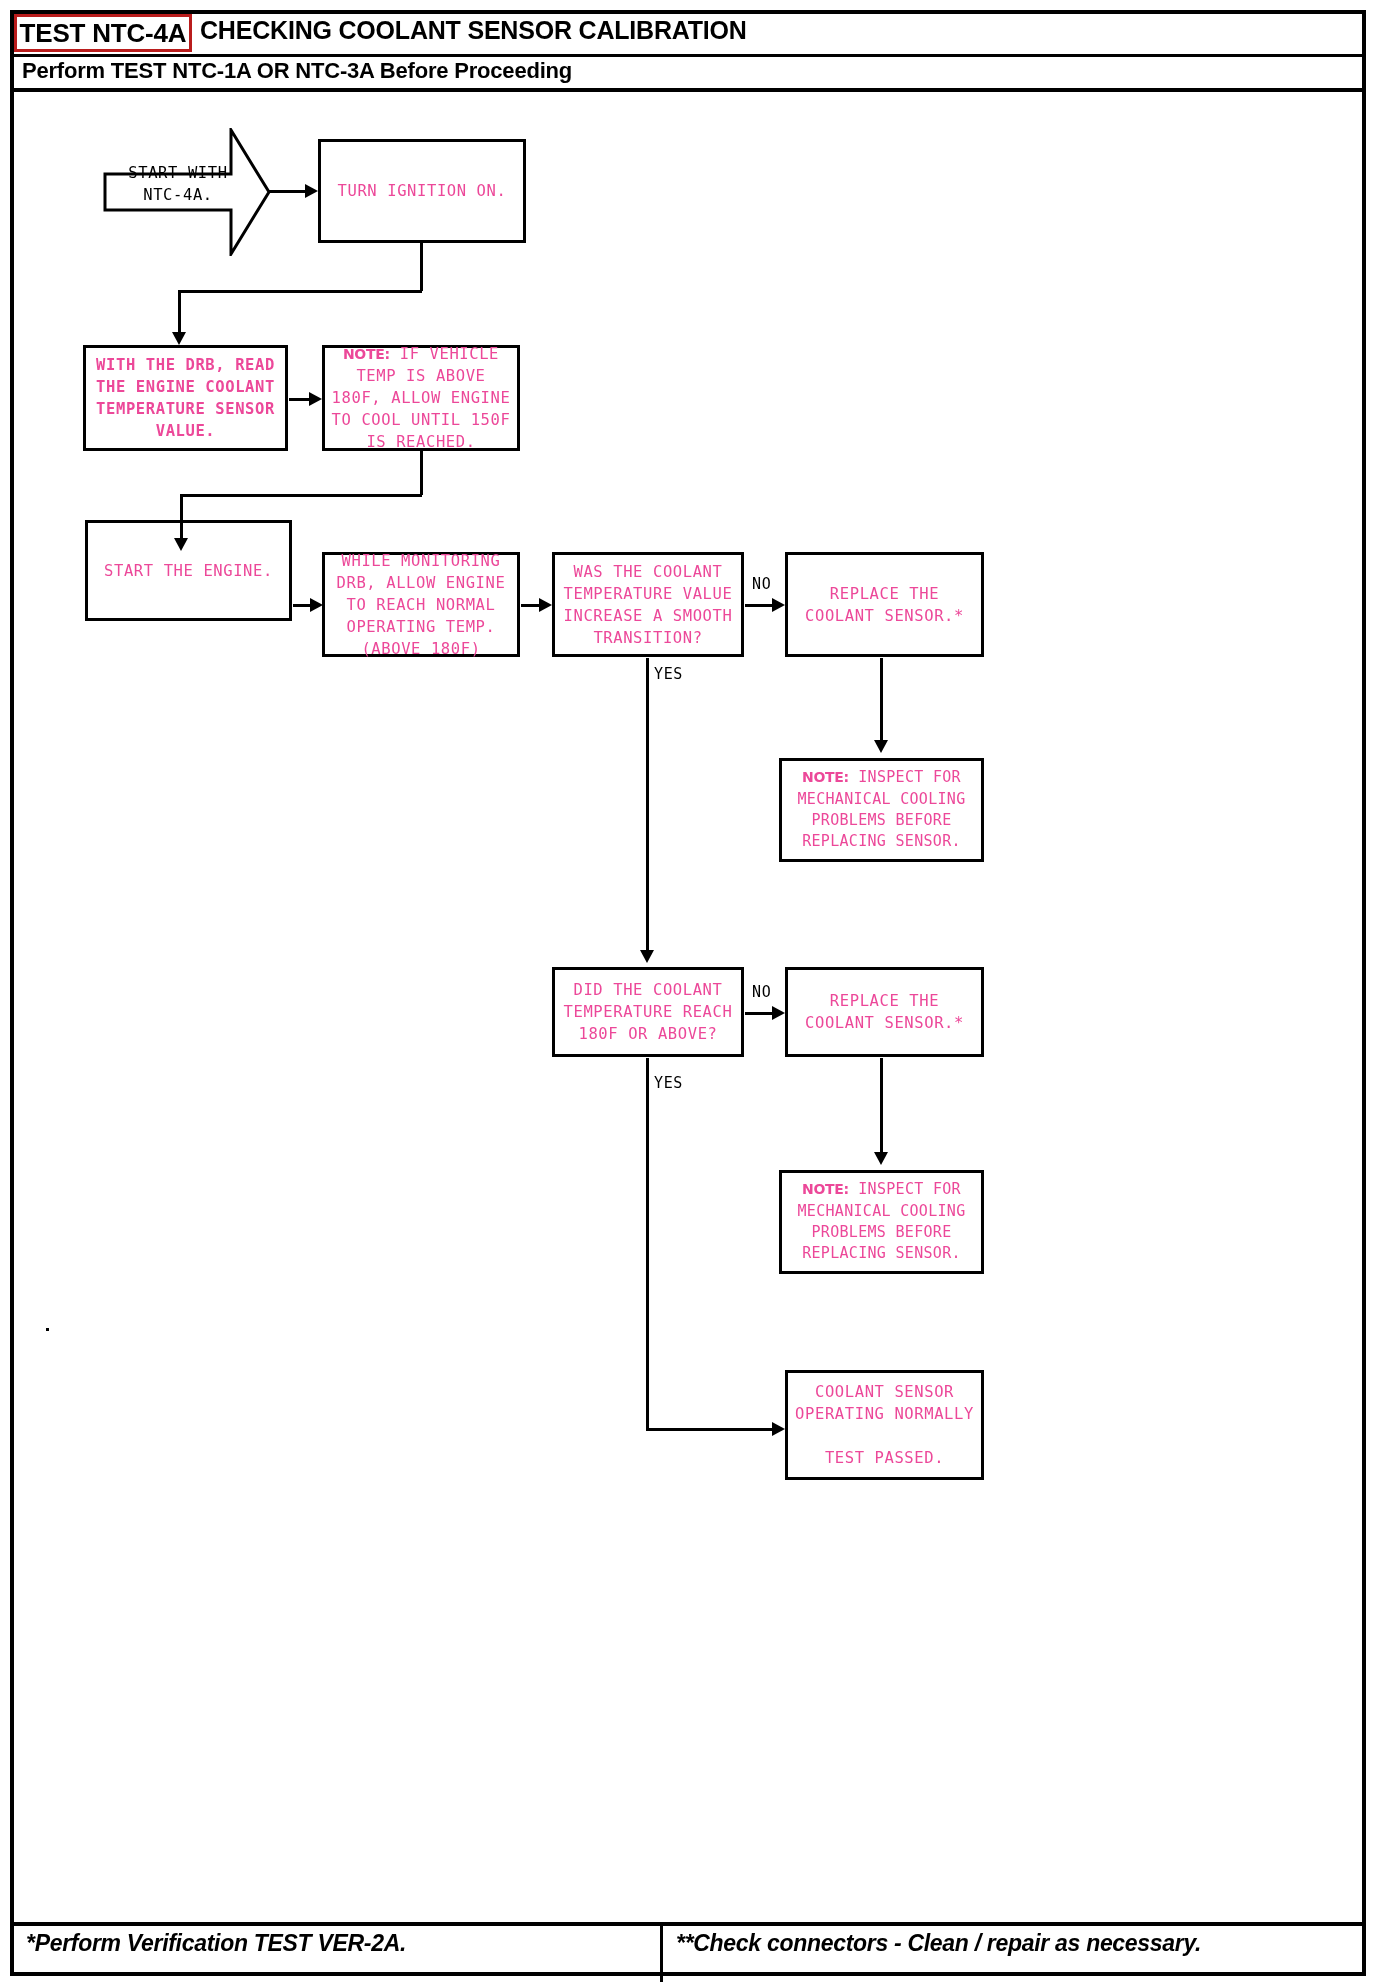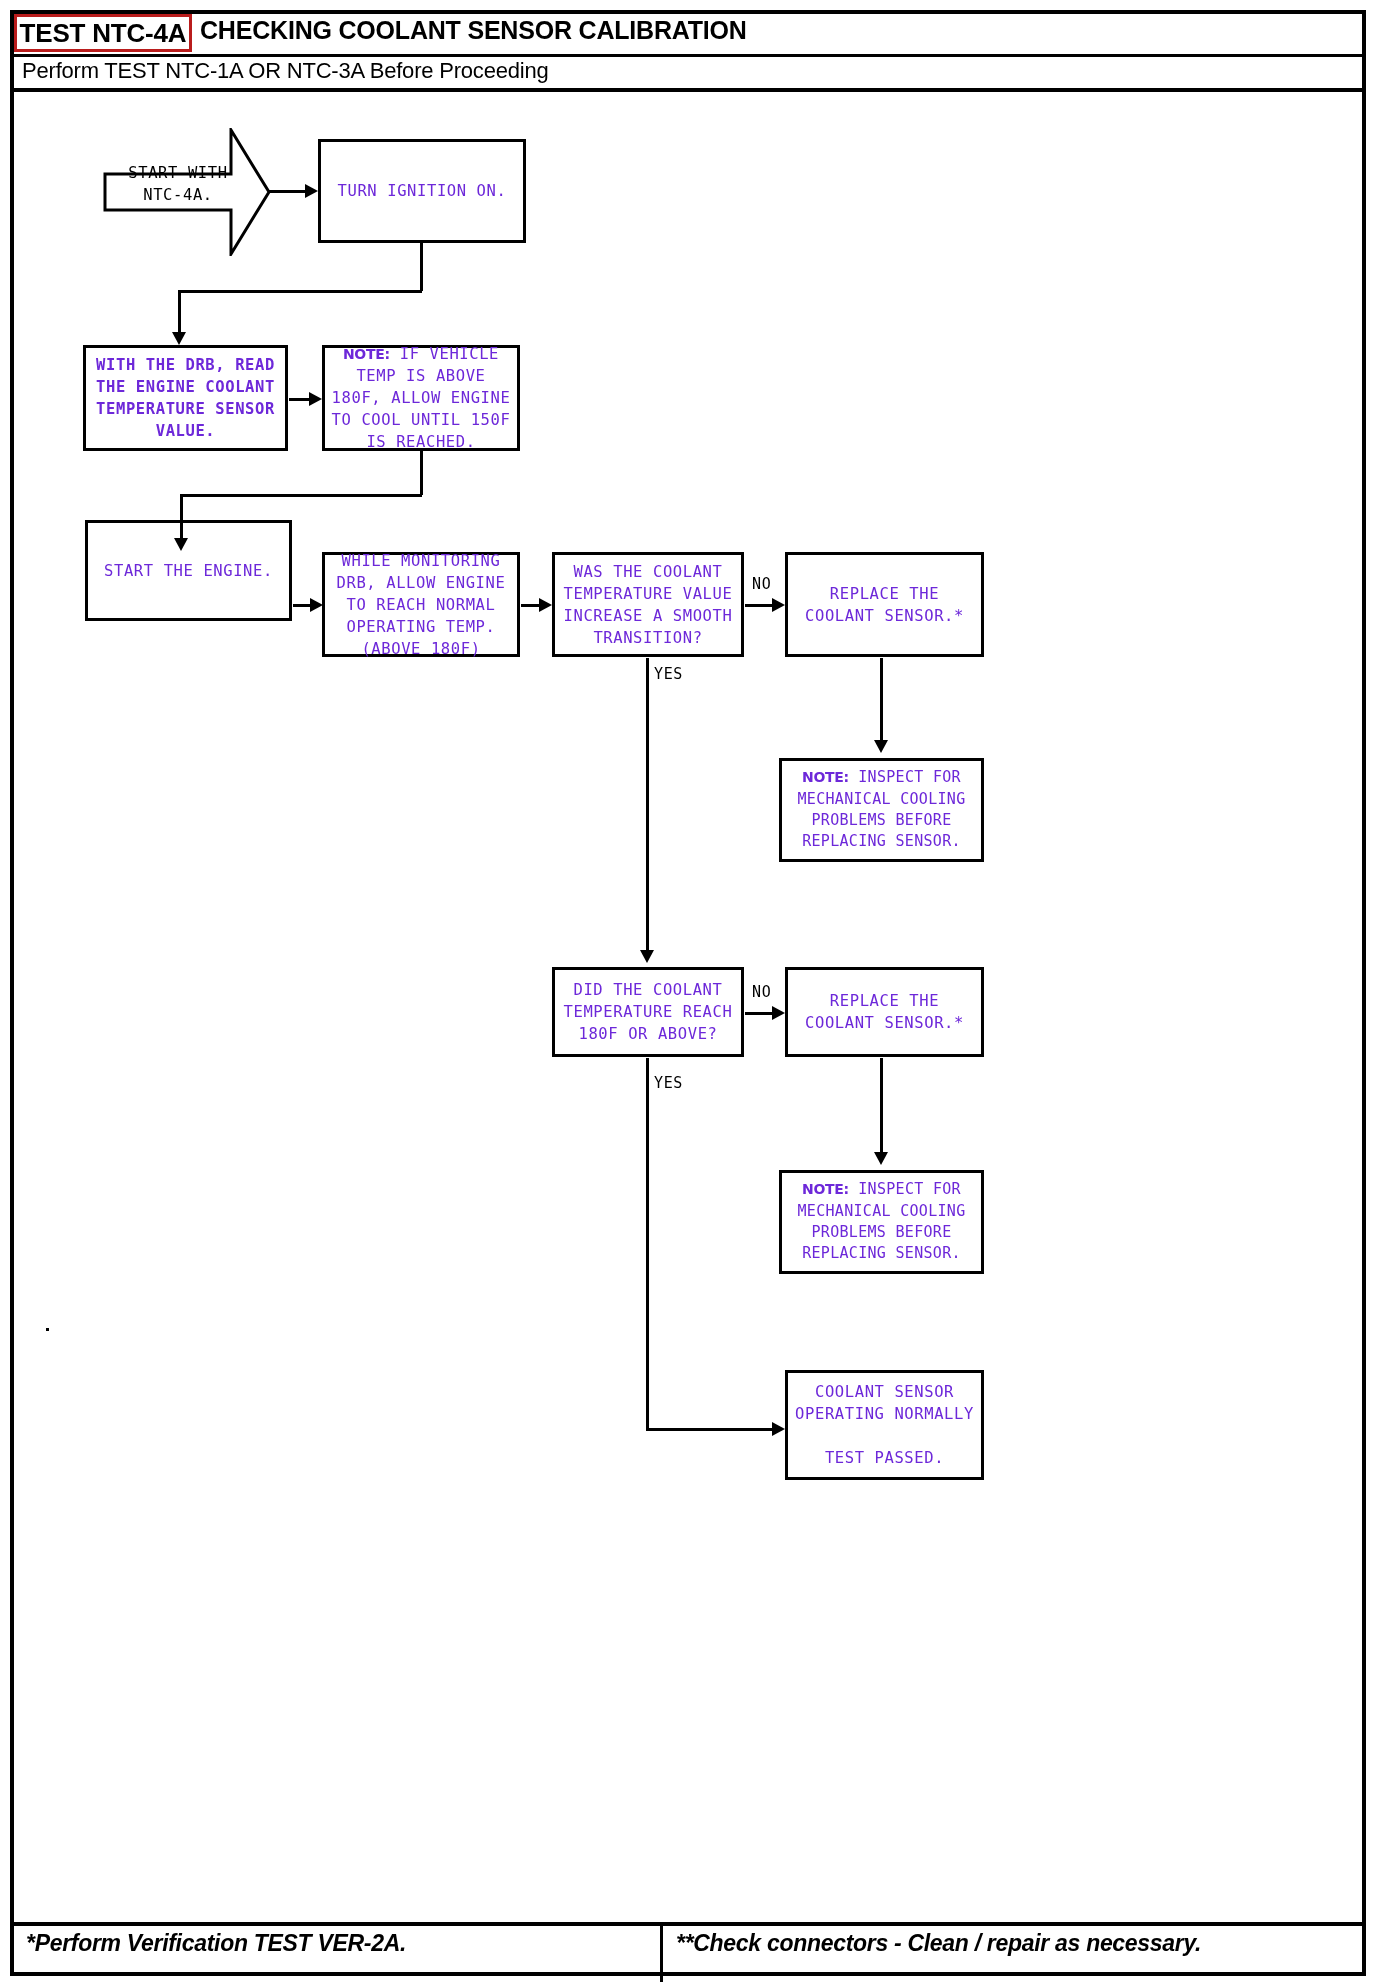--- a/index.html
+++ b/index.html
@@ -62,21 +62,21 @@
     left: 14px;
     top: 54px;
     width: 1348px;
     height: 3px;
     background: #000;
   }
   .hdr-sub {
     position: absolute;
     left: 22px;
     top: 58px;
-    font-weight: normal;
+    font-weight: bold;
     font-size: 22px;
     letter-spacing: -0.2px;
     white-space: nowrap;
   }
   .hdr-rule2 {
     position: absolute;
     left: 14px;
     top: 88px;
     width: 1348px;
     height: 4px;
@@ -122,21 +122,21 @@
     align-items: center;
     justify-content: center;
     text-align: center;
   }
   .node .txt {
     font-family: "DejaVu Sans Mono", "Liberation Mono", monospace;
     font-size: 15.5px;
     line-height: 1.42;
     letter-spacing: 0.6px;
     white-space: pre-line;
-    color: #6d28d9;
+    color: #ec4899;
   }
   .node .txt.small {
     font-size: 15px;
     letter-spacing: 0.3px;
   }
   .note-label {
     font-family: "DejaVu Sans", sans-serif;
     font-weight: bold;
     font-size: 14px;
     letter-spacing: -0.3px;

